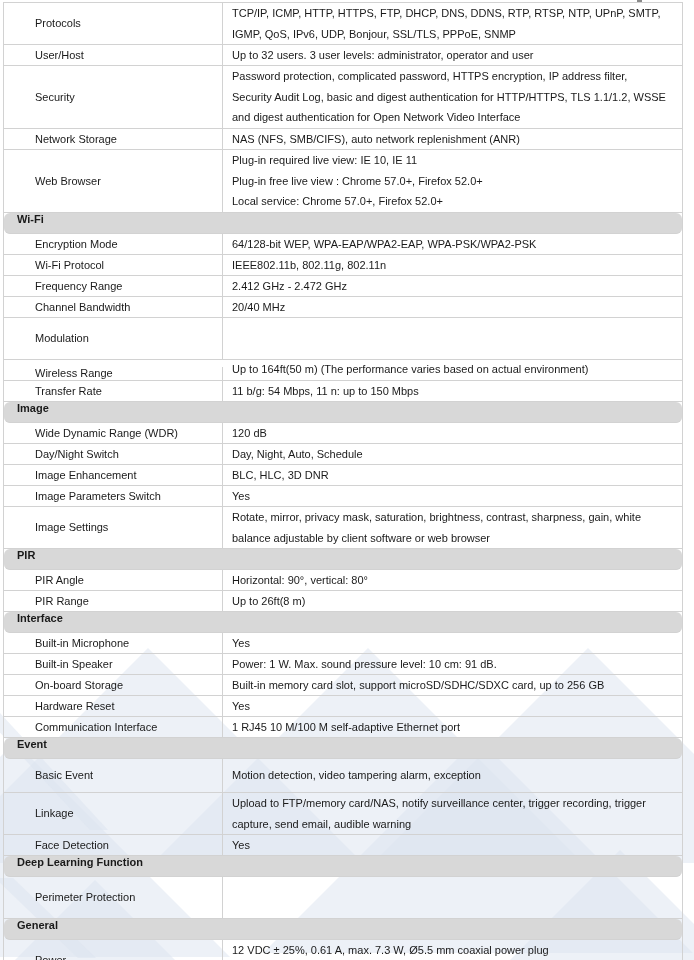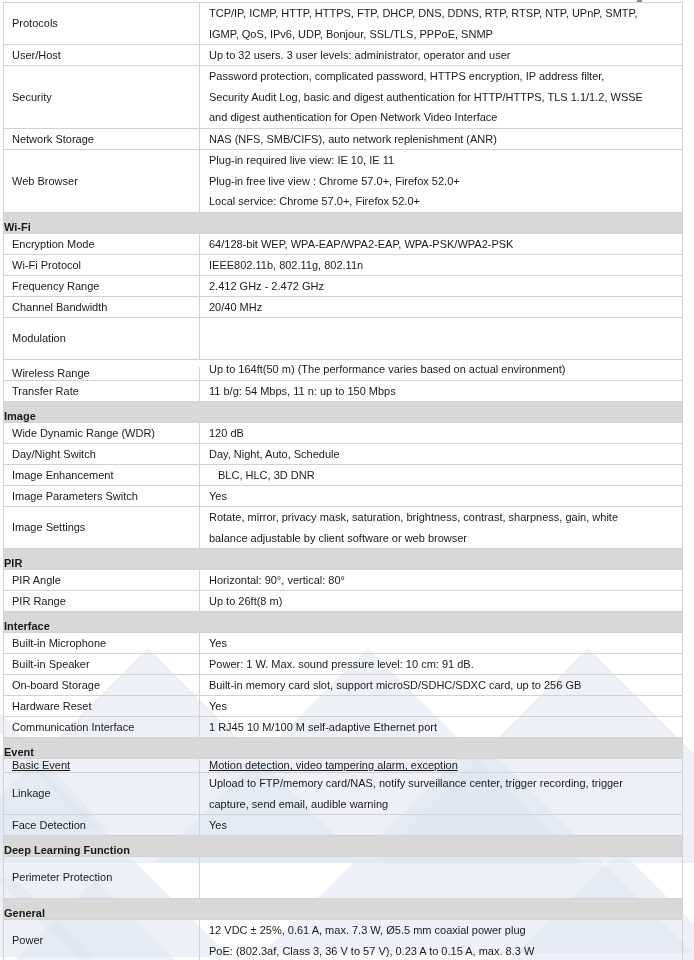--- a/index.html
+++ b/index.html
@@ -36,33 +36,35 @@
     display:flex;
     box-sizing:border-box;
     border-bottom:1px solid var(--border);
     overflow:hidden;
     background:transparent;
   }
   .row.section{
     background:var(--header-bg);
     font-weight:bold;
     font-size:11px;
-    align-items:flex-end;
-    padding-left:0;
+    align-items:flex-start;
+    padding-left:13px;
+    border-radius:6px;
   }
   .cell{box-sizing:border-box;font-size:11px;}
   .cell.label{
     width:196px;
     flex:0 0 196px;
     border-right:1px solid var(--border);
     padding-left:8px;
     padding-right:5px;
     display:flex;
     align-items:center;
     line-height:13px;
+    margin-left:23px;
   }
   .cell.value{
     flex:1 1 auto;
     padding-left:9px;
     padding-right:8px;
     display:flex;
     align-items:center;
     line-height:20.6px;
     white-space:pre-line;
   }
@@ -148,21 +150,21 @@
         <span>Image</span>
       </div>
       <div class="row spec" style="height: 21px;">
         <div class="cell label">Wide Dynamic Range (WDR)</div>
         <div class="cell value">120 dB</div>
       </div>
       <div class="row spec" style="height: 21px;">
         <div class="cell label">Day/Night Switch</div>
         <div class="cell value">Day, Night, Auto, Schedule</div>
       </div>
-      <div class="row spec" style="height: 21px; gap: 9px;">
+      <div class="row spec" style="height: 21px;">
         <div class="cell label">Image Enhancement</div>
         <div class="cell value">BLC, HLC, 3D DNR</div>
       </div>
       <div class="row spec" style="height: 21px;">
         <div class="cell label">Image Parameters Switch</div>
         <div class="cell value">Yes</div>
       </div>
       <div class="row spec" style="height: 42px;">
         <div class="cell label">Image Settings</div>
         <div class="cell value">Rotate, mirror, privacy mask, saturation, brightness, contrast, sharpness, gain, white
@@ -198,21 +200,21 @@
         <div class="cell label">Hardware Reset</div>
         <div class="cell value">Yes</div>
       </div>
       <div class="row spec" style="height: 21px;">
         <div class="cell label">Communication Interface</div>
         <div class="cell value">1 RJ45 10 M/100 M self-adaptive Ethernet port</div>
       </div>
       <div class="row section" style="height: 21px;">
         <span>Event</span>
       </div>
-      <div class="row spec" style="height: 14px; text-decoration: underline;">
+      <div class="row spec" style="height: 34px;">
         <div class="cell label">Basic Event</div>
         <div class="cell value">Motion detection, video tampering alarm, exception</div>
       </div>
       <div class="row spec" style="height: 42px;">
         <div class="cell label">Linkage</div>
         <div class="cell value">Upload to FTP/memory card/NAS, notify surveillance center, trigger recording, trigger
 capture, send email, audible warning</div>
       </div>
       <div class="row spec" style="height: 21px;">
         <div class="cell label">Face Detection</div>

